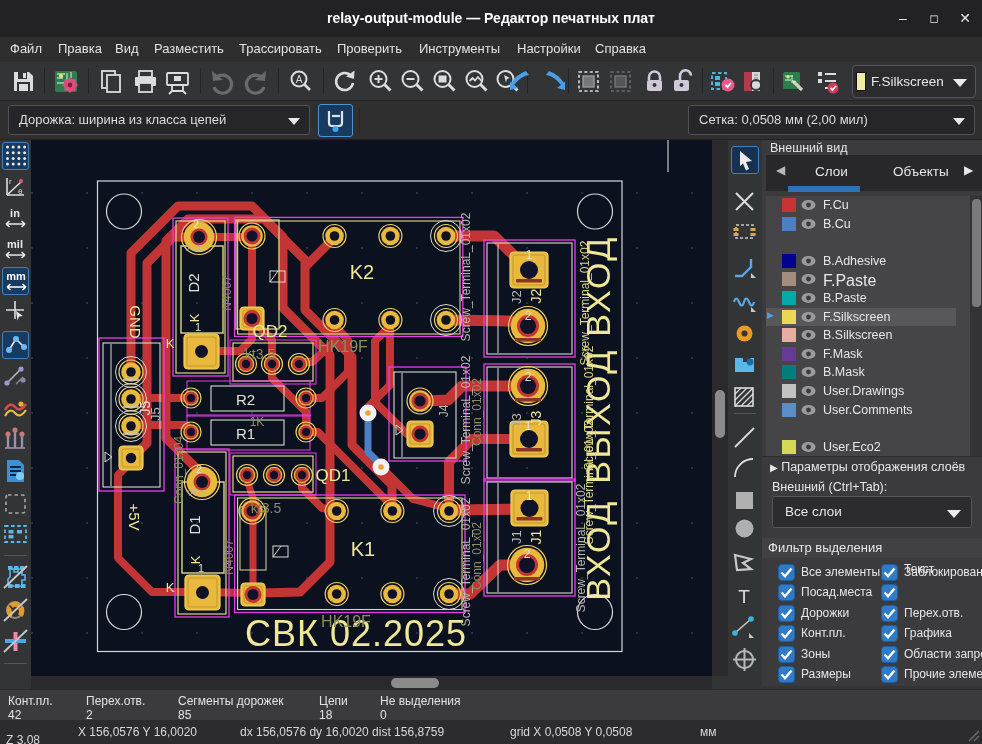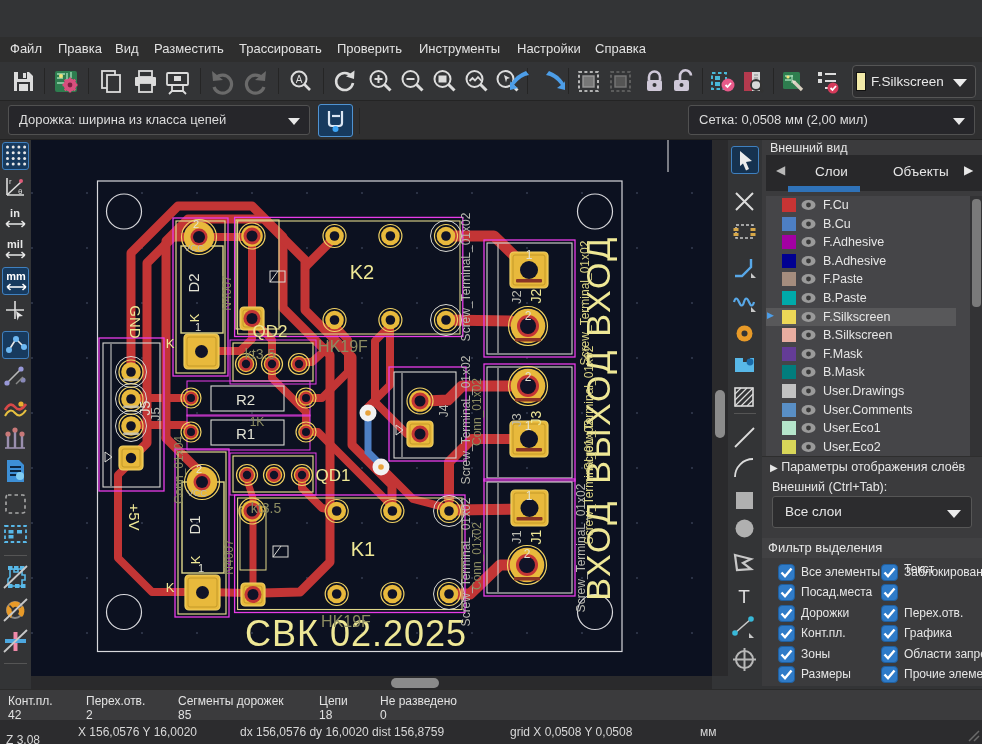--- a/index.html
+++ b/index.html
@@ -45,20 +45,25 @@
   #status1 { left:0; top:689px; width:982px; height:31px; background:#3b3b3d;
     color:#e2e2e2; font-size:12px; border-top:1px solid #2a2a2a; }
   #status2 { left:0; top:720px; width:982px; height:24px; background:#2c2c2e;
     color:#d8d8d8; font-size:12px; }
   #status1 span, #status2 span { position:absolute; }
   svg text { font-family:"Liberation Sans", sans-serif; }
 </style>
 </head>
 <body>
 <div id="root">
+  <div class="abs" id="title">relay-output-module — Редактор печатных плат
+    <span class="winbtn" style="right:62px;">–</span>
+    <span class="winbtn" style="right:31px;font-size:11px;">◻</span>
+    <span class="winbtn" style="right:0;">✕</span>
+  </div>
   <div class="abs" id="menu">
     <span style="left:10px;">Файл</span>
     <span style="left:58px;">Правка</span>
     <span style="left:115px;">Вид</span>
     <span style="left:154px;">Разместить</span>
     <span style="left:239px;">Трассировать</span>
     <span style="left:337px;">Проверить</span>
     <span style="left:419px;">Инструменты</span>
     <span style="left:517px;">Настройки</span>
     <span style="left:595px;">Справка</span>
@@ -828,37 +833,29 @@
           <span style="position:absolute;left:57px;top:2px;">F.Cu</span>
         </div>
 <div style="position:absolute;left:0;top:18.6px;width:190px;height:18.6px;font-size:12.5px;">
           <span style="position:absolute;left:16px;top:2px;width:14px;height:14px;background:#4d7fc4;"></span>
           <svg width="15" height="12" viewBox="0 0 15 12" style="position:absolute;left:35px;top:3px;">
             <ellipse cx="7.5" cy="6" rx="7" ry="5" fill="#9a9a9a"></ellipse>
             <circle cx="7.5" cy="6" r="2.4" fill="#3a3a3a"></circle>
           </svg>
           <span style="position:absolute;left:57px;top:2px;">B.Cu</span>
         </div>
-<div style="position:absolute;left:0;top:37.2px;width:190px;height:18.6px;font-size:12.5px;">
-          <span style="position:absolute;left:16px;top:2px;width:14px;height:14px;background:#a300a3;"></span>
-          <svg width="15" height="12" viewBox="0 0 15 12" style="position:absolute;left:35px;top:3px;">
-            <ellipse cx="7.5" cy="6" rx="7" ry="5" fill="#9a9a9a"></ellipse>
-            <circle cx="7.5" cy="6" r="2.4" fill="#3a3a3a"></circle>
-          </svg>
-          <span style="position:absolute;left:57px;top:2px;">F.Adhesive</span>
-        </div>
 <div style="position:absolute;left:0;top:55.800000000000004px;width:190px;height:18.6px;font-size:12.5px;">
           <span style="position:absolute;left:16px;top:2px;width:14px;height:14px;background:#000091;"></span>
           <svg width="15" height="12" viewBox="0 0 15 12" style="position:absolute;left:35px;top:3px;">
             <ellipse cx="7.5" cy="6" rx="7" ry="5" fill="#9a9a9a"></ellipse>
             <circle cx="7.5" cy="6" r="2.4" fill="#3a3a3a"></circle>
           </svg>
           <span style="position:absolute;left:57px;top:2px;">B.Adhesive</span>
         </div>
-<div style="position:absolute;left:0;top:74.4px;width:190px;height:18.6px;font-size:12px;">
+<div style="position:absolute;left:0;top:74.4px;width:190px;height:18.6px;font-size:16px;">
           <span style="position:absolute;left:16px;top:2px;width:14px;height:14px;background:#a58d7e;"></span>
           <svg width="15" height="12" viewBox="0 0 15 12" style="position:absolute;left:35px;top:3px;">
             <ellipse cx="7.5" cy="6" rx="7" ry="5" fill="#9a9a9a"></ellipse>
             <circle cx="7.5" cy="6" r="2.4" fill="#3a3a3a"></circle>
           </svg>
           <span style="position:absolute;left:57px;top:2px;">F.Paste</span>
         </div>
 <div style="position:absolute;left:0;top:93.0px;width:190px;height:18.6px;font-size:12.5px;">
           <span style="position:absolute;left:16px;top:2px;width:14px;height:14px;background:#00aaaa;"></span>
           <svg width="15" height="12" viewBox="0 0 15 12" style="position:absolute;left:35px;top:3px;">
@@ -908,28 +905,20 @@
           </svg>
           <span style="position:absolute;left:57px;top:2px;">User.Drawings</span>
         </div>
 <div style="position:absolute;left:0;top:204.59999999999997px;width:190px;height:18.6px;font-size:12.5px;">
           <span style="position:absolute;left:16px;top:2px;width:14px;height:14px;background:#598fc6;"></span>
           <svg width="15" height="12" viewBox="0 0 15 12" style="position:absolute;left:35px;top:3px;">
             <ellipse cx="7.5" cy="6" rx="7" ry="5" fill="#9a9a9a"></ellipse>
             <circle cx="7.5" cy="6" r="2.4" fill="#3a3a3a"></circle>
           </svg>
           <span style="position:absolute;left:57px;top:2px;">User.Comments</span>
-        </div>
-<div style="position:absolute;left:0;top:223.19999999999996px;width:190px;height:18.6px;font-size:12.5px;">
-          <span style="position:absolute;left:16px;top:2px;width:14px;height:14px;background:#b5e5cb;"></span>
-          <svg width="15" height="12" viewBox="0 0 15 12" style="position:absolute;left:35px;top:3px;">
-            <ellipse cx="7.5" cy="6" rx="7" ry="5" fill="#9a9a9a"></ellipse>
-            <circle cx="7.5" cy="6" r="2.4" fill="#3a3a3a"></circle>
-          </svg>
-          <span style="position:absolute;left:57px;top:2px;">User.Eco1</span>
         </div>
 <div style="position:absolute;left:0;top:241.79999999999995px;width:190px;height:18.6px;font-size:12.5px;">
           <span style="position:absolute;left:16px;top:2px;width:14px;height:14px;background:#d8d659;"></span>
           <svg width="15" height="12" viewBox="0 0 15 12" style="position:absolute;left:35px;top:3px;">
             <ellipse cx="7.5" cy="6" rx="7" ry="5" fill="#9a9a9a"></ellipse>
             <circle cx="7.5" cy="6" r="2.4" fill="#3a3a3a"></circle>
           </svg>
           <span style="position:absolute;left:57px;top:2px;">User.Eco2</span>
         </div>
 
@@ -1008,21 +997,21 @@
     </div>
   <div class="abs" id="status1">
     <span style="left:8px;  top:4px;">Конт.пл.</span>
       <span style="left:8px;  top:18px;text-decoration:underline;">42</span>
     <span style="left:86px; top:4px;">Перех.отв.</span>
       <span style="left:86px; top:18px;">2</span>
     <span style="left:178px;top:4px;">Сегменты дорожек</span>
       <span style="left:178px;top:18px;">85</span>
     <span style="left:319px;top:4px;">Цепи</span>
       <span style="left:319px;top:18px;">18</span>
-    <span style="left:380px;top:4px;">Не разведено</span>
+    <span style="left:380px;top:4px;">Не выделения</span>
       <span style="left:380px;top:18px;">0</span>
   </div>
   <div class="abs" id="status2">
     <span style="left:6px;  top:13px;">Z 3,08</span>
     <span style="left:78px; top:5px;">X 156,0576  Y 16,0020</span>
     <span style="left:240px;top:5px;">dx 156,0576  dy 16,0020  dist 156,8759</span>
     <span style="left:510px;top:5px;">grid X 0,0508  Y 0,0508</span>
     <span style="left:700px;top:5px;">мм</span>
   </div>
 <svg class="abs" style="left:966px;top:728px;" width="14" height="14" viewBox="0 0 14 14">

